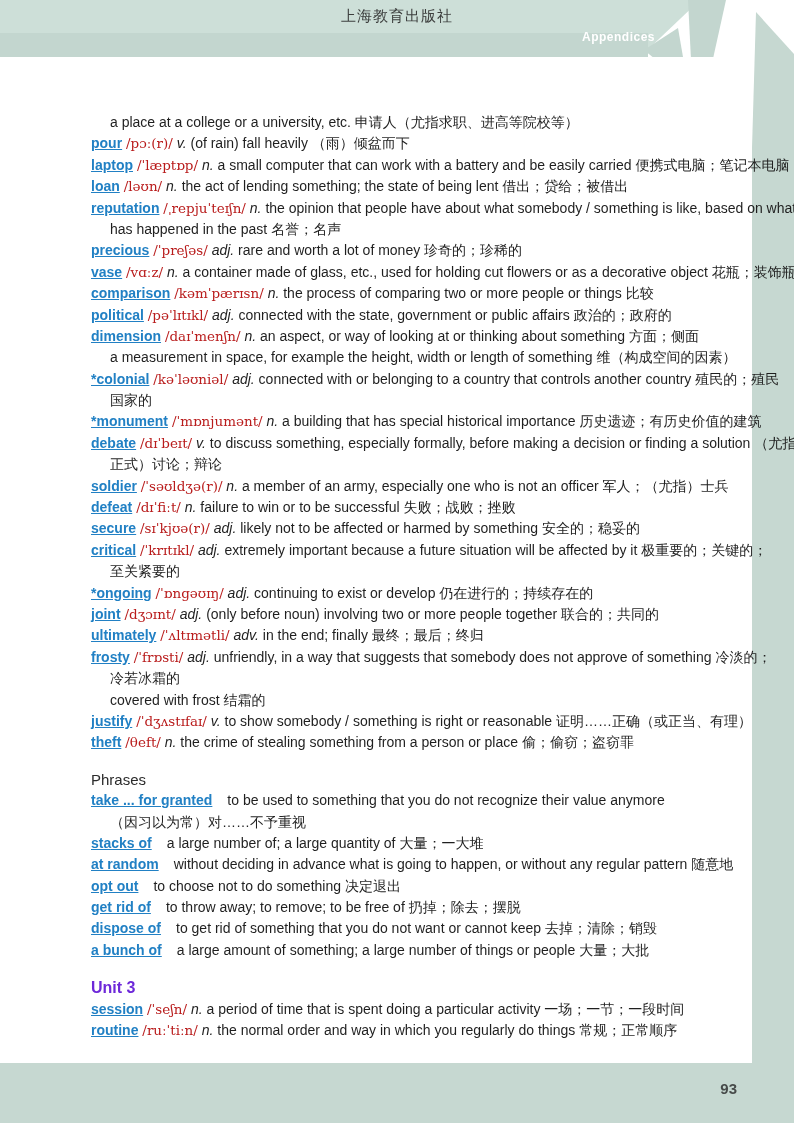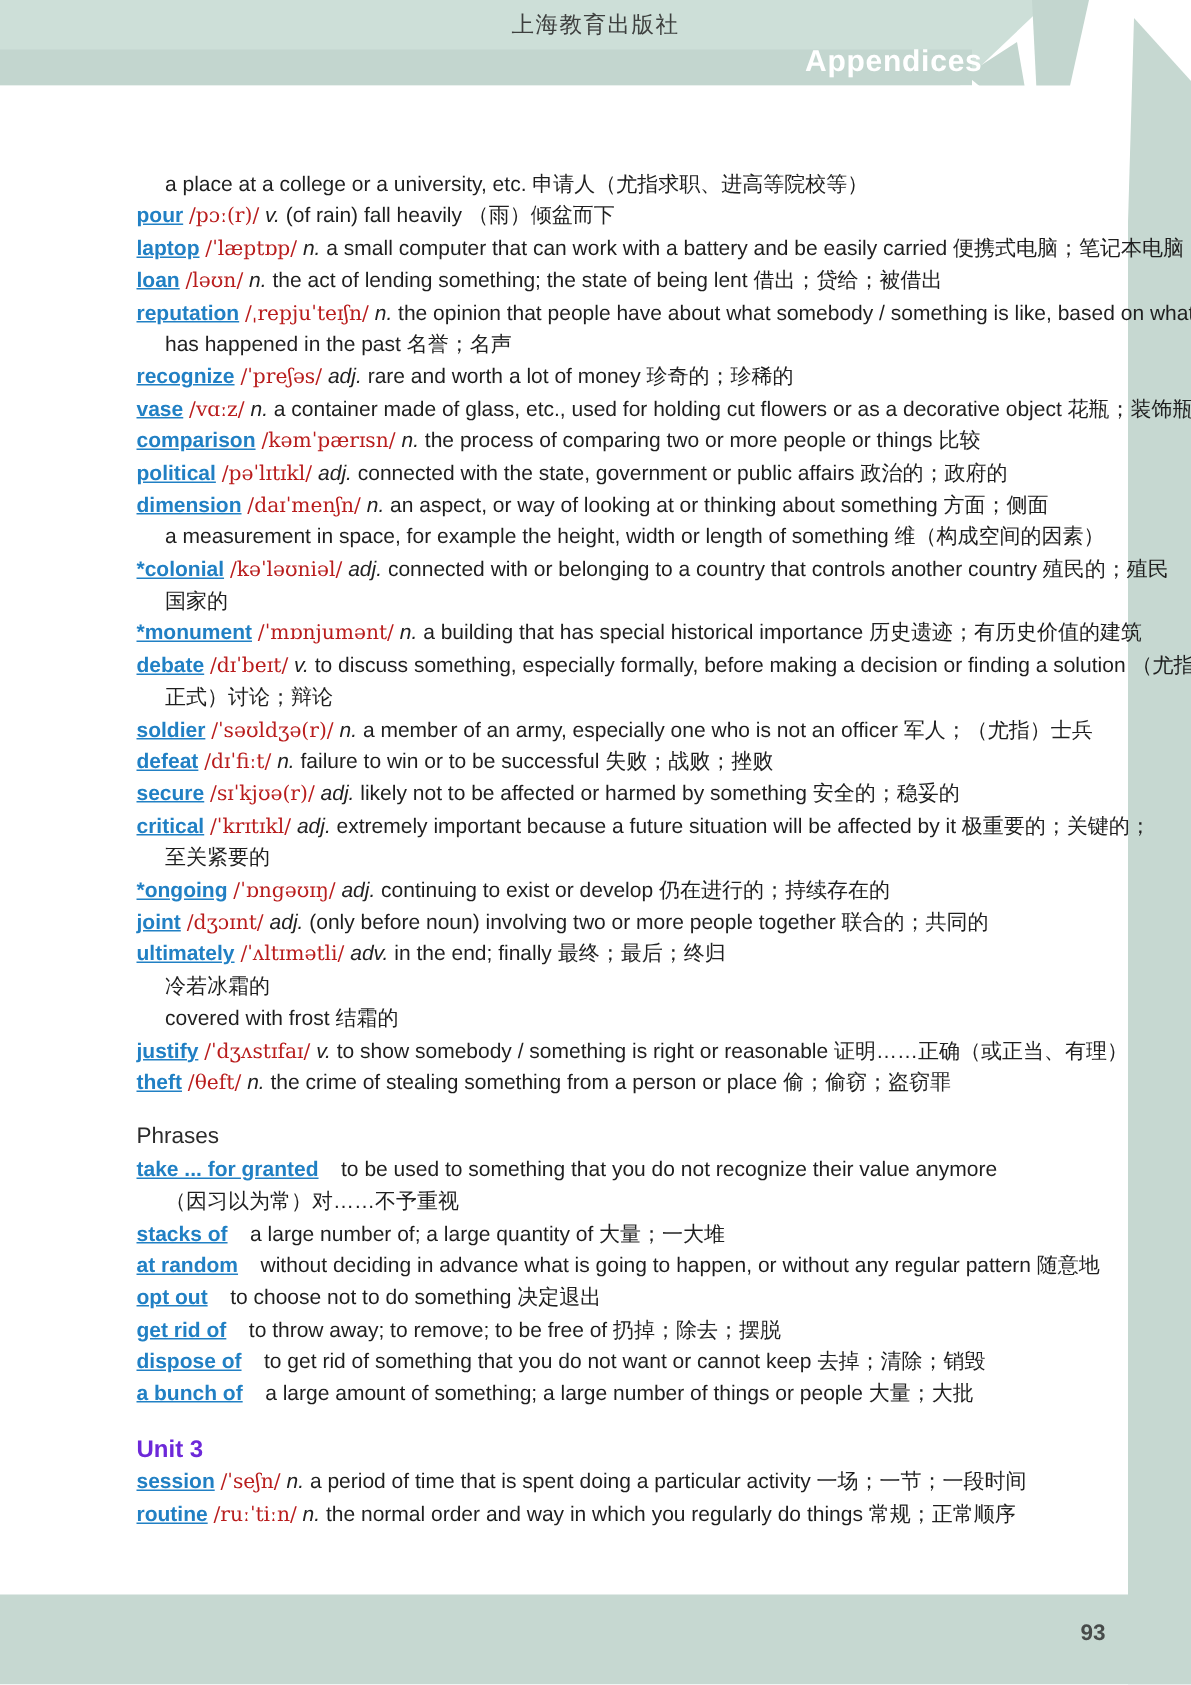--- a/index.html
+++ b/index.html
@@ -8,21 +8,21 @@
     background:#ffffff;
     font-family:"Liberation Sans","DejaVu Sans",sans-serif;
   }
   .decor{position:absolute;left:0;top:0;z-index:0;}
   .publisher{
     position:absolute;top:7px;left:0;width:794px;text-align:center;
     font-size:15px;color:#3d3f3e;letter-spacing:1px;z-index:2;
   }
   .banner-title{
     position:absolute;top:30px;right:139px;z-index:2;
-    font-size:20px;font-weight:bold;color:#ffffff;letter-spacing:0.5px;
+    font-size:12px;font-weight:bold;color:#ffffff;letter-spacing:0.5px;
   }
   .content{
     position:absolute;left:0;top:57px;width:752px;height:1006px;
     background:#ffffff;z-index:1;
   }
   .lines{padding:55px 0 0 91px;}
   .line{height:21.4px;line-height:21.4px;white-space:nowrap;font-size:14px;color:#222222;}
   .line.cont{padding-left:19px;}
   .word{color:#2180c4;font-weight:bold;text-decoration:underline;}
   .phon{font-family:"DejaVu Serif",serif;font-size:13.5px;color:#b91c1c;}
@@ -55,39 +55,40 @@
 <div class="banner-title">Appendices</div>
 
 <div class="content">
   <div class="lines" id="glossary">
       <div class="line cont"><span class="def">a place at a college or a university, etc.  申请人（尤指求职、进高等院校等）</span></div>
       <div class="line"><span class="word">pour</span> <span class="phon">/pɔː(r)/</span> <span class="pos">v.</span> <span class="def">(of rain) fall heavily （雨）倾盆而下</span></div>
       <div class="line"><span class="word">laptop</span> <span class="phon">/ˈlæptɒp/</span> <span class="pos">n.</span> <span class="def">a small computer that can work with a battery and be easily carried  便携式电脑；笔记本电脑</span></div>
       <div class="line"><span class="word">loan</span> <span class="phon">/ləʊn/</span> <span class="pos">n.</span> <span class="def">the act of lending something; the state of being lent  借出；贷给；被借出</span></div>
       <div class="line"><span class="word">reputation</span> <span class="phon">/ˌrepjuˈteɪʃn/</span> <span class="pos">n.</span> <span class="def">the opinion that people have about what somebody / something is like, based on what</span></div>
       <div class="line cont"><span class="def">has happened in the past  名誉；名声</span></div>
-      <div class="line"><span class="word">recognize</span> <span class="phon">/ˈpreʃəs/</span> <span class="pos">adj.</span> <span class="def">rare and worth a lot of money  珍奇的；珍稀的</span></div>
+      <div class="line"><span class="word">precious</span> <span class="phon">/ˈpreʃəs/</span> <span class="pos">adj.</span> <span class="def">rare and worth a lot of money  珍奇的；珍稀的</span></div>
       <div class="line"><span class="word">vase</span> <span class="phon">/vɑːz/</span> <span class="pos">n.</span> <span class="def">a container made of glass, etc., used for holding cut flowers or as a decorative object  花瓶；装饰瓶</span></div>
       <div class="line"><span class="word">comparison</span> <span class="phon">/kəmˈpærɪsn/</span> <span class="pos">n.</span> <span class="def">the process of comparing two or more people or things  比较</span></div>
       <div class="line"><span class="word">political</span> <span class="phon">/pəˈlɪtɪkl/</span> <span class="pos">adj.</span> <span class="def">connected with the state, government or public affairs  政治的；政府的</span></div>
       <div class="line"><span class="word">dimension</span> <span class="phon">/daɪˈmenʃn/</span> <span class="pos">n.</span> <span class="def">an aspect, or way of looking at or thinking about something  方面；侧面</span></div>
       <div class="line cont"><span class="def">a measurement in space, for example the height, width or length of something  维（构成空间的因素）</span></div>
       <div class="line"><span class="word">*colonial</span> <span class="phon">/kəˈləʊniəl/</span> <span class="pos">adj.</span> <span class="def">connected with or belonging to a country that controls another country  殖民的；殖民</span></div>
       <div class="line cont"><span class="def">国家的</span></div>
       <div class="line"><span class="word">*monument</span> <span class="phon">/ˈmɒnjumənt/</span> <span class="pos">n.</span> <span class="def">a building that has special historical importance  历史遗迹；有历史价值的建筑</span></div>
       <div class="line"><span class="word">debate</span> <span class="phon">/dɪˈbeɪt/</span> <span class="pos">v.</span> <span class="def">to discuss something, especially formally, before making a decision or finding a solution （尤指</span></div>
       <div class="line cont"><span class="def">正式）讨论；辩论</span></div>
       <div class="line"><span class="word">soldier</span> <span class="phon">/ˈsəʊldʒə(r)/</span> <span class="pos">n.</span> <span class="def">a member of an army, especially one who is not an officer  军人；（尤指）士兵</span></div>
       <div class="line"><span class="word">defeat</span> <span class="phon">/dɪˈfiːt/</span> <span class="pos">n.</span> <span class="def">failure to win or to be successful  失败；战败；挫败</span></div>
       <div class="line"><span class="word">secure</span> <span class="phon">/sɪˈkjʊə(r)/</span> <span class="pos">adj.</span> <span class="def">likely not to be affected or harmed by something  安全的；稳妥的</span></div>
       <div class="line"><span class="word">critical</span> <span class="phon">/ˈkrɪtɪkl/</span> <span class="pos">adj.</span> <span class="def">extremely important because a future situation will be affected by it  极重要的；关键的；</span></div>
       <div class="line cont"><span class="def">至关紧要的</span></div>
       <div class="line"><span class="word">*ongoing</span> <span class="phon">/ˈɒngəʊɪŋ/</span> <span class="pos">adj.</span> <span class="def">continuing to exist or develop  仍在进行的；持续存在的</span></div>
       <div class="line"><span class="word">joint</span> <span class="phon">/dʒɔɪnt/</span> <span class="pos">adj.</span> <span class="def">(only before noun) involving two or more people together  联合的；共同的</span></div>
       <div class="line"><span class="word">ultimately</span> <span class="phon">/ˈʌltɪmətli/</span> <span class="pos">adv.</span> <span class="def">in the end; finally  最终；最后；终归</span></div>
+      <div class="line"><span class="word">frosty</span> <span class="phon">/ˈfrɒsti/</span> <span class="pos">adj.</span> <span class="def">unfriendly, in a way that suggests that somebody does not approve of something  冷淡的；</span></div>
       <div class="line cont"><span class="def">冷若冰霜的</span></div>
       <div class="line cont"><span class="def">covered with frost  结霜的</span></div>
       <div class="line"><span class="word">justify</span> <span class="phon">/ˈdʒʌstɪfaɪ/</span> <span class="pos">v.</span> <span class="def">to show somebody / something is right or reasonable  证明……正确（或正当、有理）</span></div>
       <div class="line"><span class="word">theft</span> <span class="phon">/θeft/</span> <span class="pos">n.</span> <span class="def">the crime of stealing something from a person or place  偷；偷窃；盗窃罪</span></div>
       <div style="height: 15px;"></div>
       <div class="line heading-plain">Phrases</div>
       <div class="line"><span class="word">take ... for granted</span><span class="phrase-gap"></span><span class="def">to be used to something that you do not recognize their value anymore</span></div>
       <div class="line cont"><span class="def">（因习以为常）对……不予重视</span></div>
       <div class="line"><span class="word">stacks of</span><span class="phrase-gap"></span><span class="def">a large number of;  a large quantity of  大量；一大堆</span></div>
       <div class="line"><span class="word">at random</span><span class="phrase-gap"></span><span class="def">without deciding in advance what is going to happen, or without any regular pattern  随意地</span></div>

